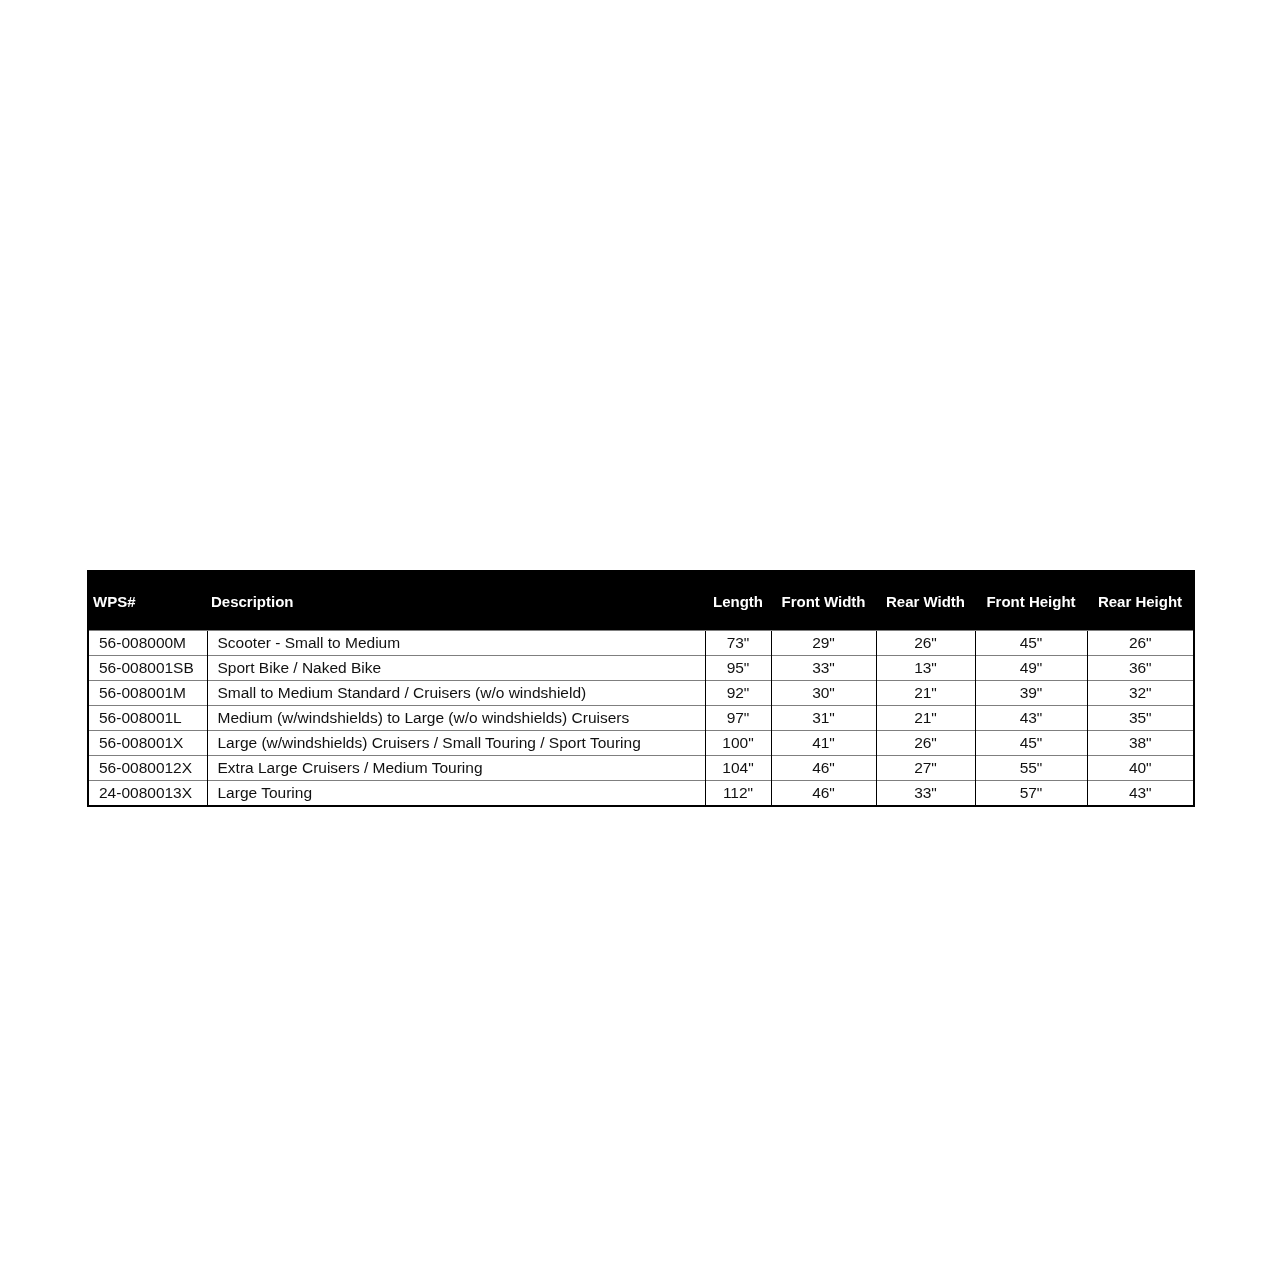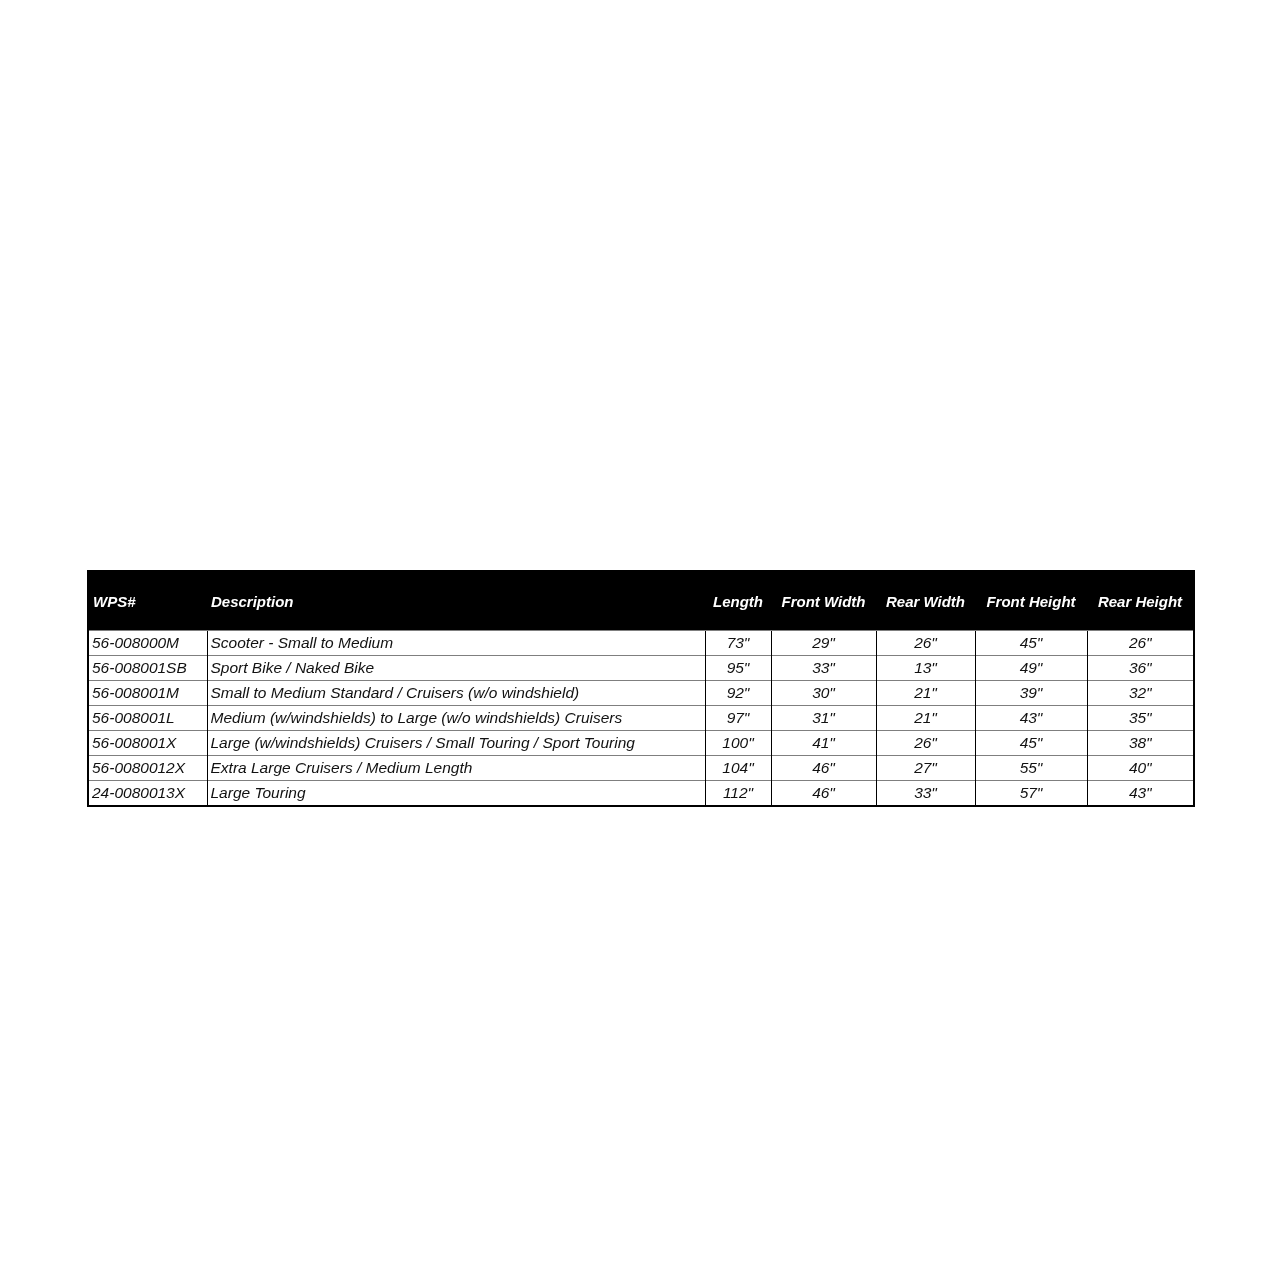--- a/index.html
+++ b/index.html
@@ -13,21 +13,20 @@
     height: 1280px;
     background: #ffffff;
     font-family: "Liberation Sans", sans-serif;
     overflow: hidden;
   }
   .table-wrap {
     position: absolute;
     left: 87px;
     top: 570px;
     width: 1106px;
-    font-style: italic;
   }
   table.spec {
     border-collapse: collapse;
     table-layout: fixed;
     width: 1106px;
     border: 2px solid #000000;
   }
   table.spec thead th {
     background: #000000;
     color: #ffffff;
@@ -49,21 +48,21 @@
     white-space: nowrap;
     overflow: hidden;
     border-top: 1px solid #7f7f7f;
     border-left: 1.5px solid #000000;
     padding: 0;
     background: #ffffff;
   }
   table.spec tbody td:first-child { border-left: 0; }
   table.spec tbody td.c-left {
     text-align: left;
-    padding-left: 3px;
+    padding-left: 10px;
   }
   table.spec tbody td.c-num {
     text-align: center;
   }
 </style>
 </head>
 <body>
 
 <div class="page">
   <div class="table-wrap">
@@ -129,21 +128,21 @@
     <td class="c-left">56-008001X</td>
     <td class="c-left">Large (w/windshields) Cruisers / Small Touring / Sport Touring</td>
     <td class="c-num">100"</td>
     <td class="c-num">41"</td>
     <td class="c-num">26"</td>
     <td class="c-num">45"</td>
     <td class="c-num">38"</td>
   </tr>
           <tr>
     <td class="c-left">56-0080012X</td>
-    <td class="c-left">Extra Large Cruisers / Medium Length</td>
+    <td class="c-left">Extra Large Cruisers / Medium Touring</td>
     <td class="c-num">104"</td>
     <td class="c-num">46"</td>
     <td class="c-num">27"</td>
     <td class="c-num">55"</td>
     <td class="c-num">40"</td>
   </tr>
           <tr>
     <td class="c-left">24-0080013X</td>
     <td class="c-left">Large Touring</td>
     <td class="c-num">112"</td>

